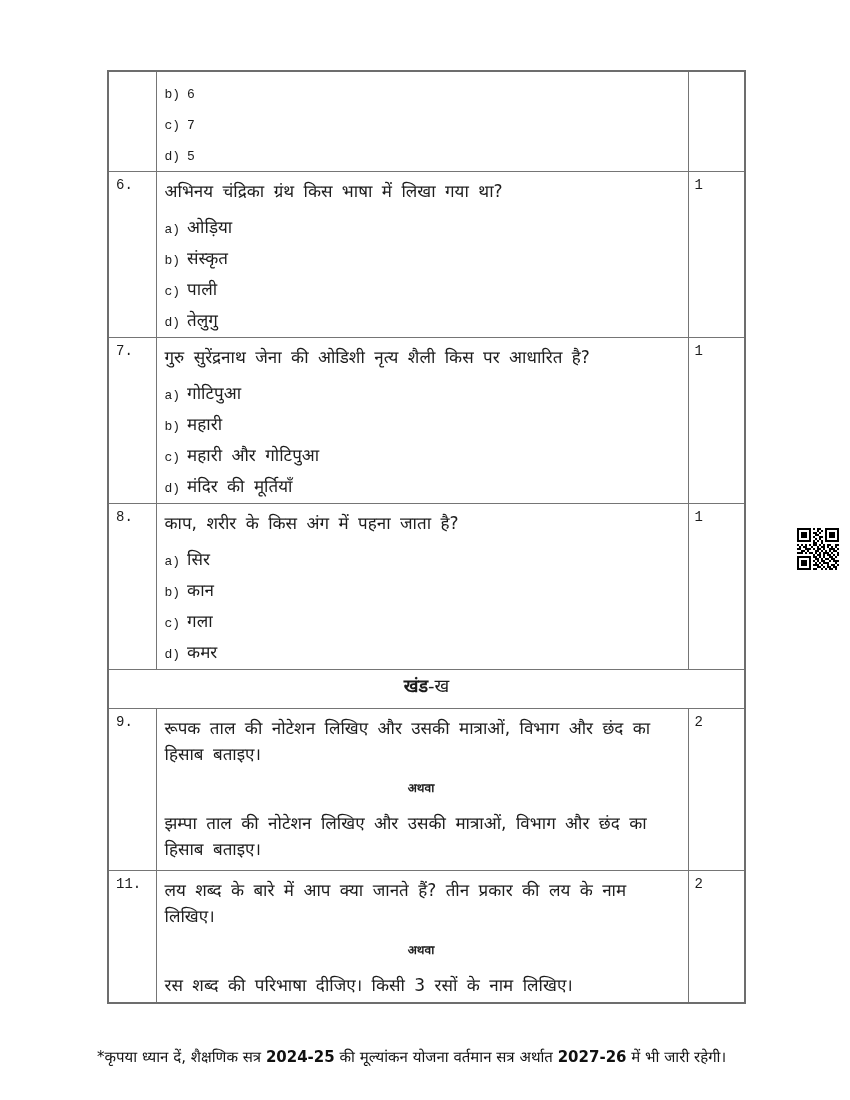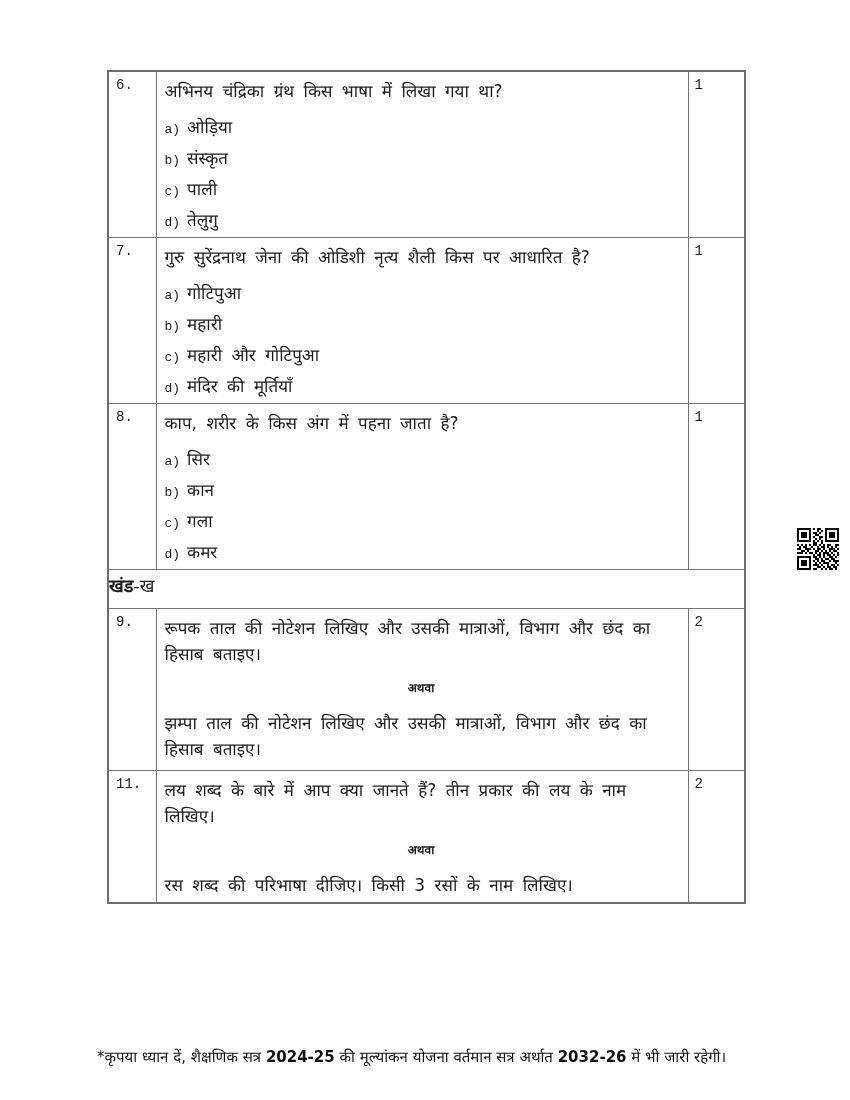--- a/index.html
+++ b/index.html
@@ -51,21 +51,21 @@
   }
   .or-label {
     text-align: center;
     font-weight: bold;
     font-size: 12px;
     margin: 9px 0 10px 0;
     line-height: 24px;
   }
   .alt-question { line-height: 26px; }
   td.section-cell {
-    text-align: left;
+    text-align: center;
     font-size: 18px;
     padding: 4px 0 0 0;
     line-height: 24px;
   }
   .section-bold { font-weight: bold; }
   
   tr.h77  td { height: 69px; }
   tr.h151 td { height: 143px; }
   tr.h149 td { height: 141px; }
   tr.h146 td { height: 138px; }
@@ -94,20 +94,29 @@
 <body>
 
 <table class="exam-table">
   <colgroup>
     <col style="width:48px">
       <col style="width:532px">
       <col style="width:57px">
   </colgroup>
 
   <tbody>
+      <tr class="h77">
+    <td class="num"></td>
+    <td class="content">
+      <div class="opt" style="margin-top:5px"><span class="opt-letter">b)</span><span class="opt-letter">6</span></div>
+      <div class="opt"><span class="opt-letter">c)</span><span class="opt-letter">7</span></div>
+      <div class="opt"><span class="opt-letter">d)</span><span class="opt-letter">5</span></div>
+    </td>
+    <td class="marks"></td>
+  </tr>
 
   <tr class="h151">
     <td class="num">6.</td>
     <td class="content">
       <div class="q-question first-gap">अभिनय चंद्रिका ग्रंथ किस भाषा में लिखा गया था?</div>
       <div class="opt"><span class="opt-letter">a)</span><span>ओड़िया</span></div>
       <div class="opt"><span class="opt-letter">b)</span><span>संस्कृत</span></div>
       <div class="opt"><span class="opt-letter">c)</span><span>पाली</span></div>
       <div class="opt"><span class="opt-letter">d)</span><span>तेलुगु</span></div>
     </td>
@@ -397,13 +406,13 @@
       <rect x="12" y="40" width="2" height="2"></rect>
       <rect x="16" y="40" width="2" height="2"></rect>
       <rect x="18" y="40" width="2" height="2"></rect>
       <rect x="24" y="40" width="2" height="2"></rect>
       <rect x="28" y="40" width="2" height="2"></rect>
       <rect x="32" y="40" width="2" height="2"></rect>
       <rect x="34" y="40" width="2" height="2"></rect>
       <rect x="38" y="40" width="2" height="2"></rect>
     </svg></div>
 
-<div class="footer-note"><span>*कृपया ध्यान दें, शैक्षणिक सत्र </span><b>2024-25</b><span> की मूल्यांकन योजना वर्तमान सत्र अर्थात </span><b>2032-26</b><span> में भी जारी रहेगी।</span></div>
+<div class="footer-note"><span>*कृपया ध्यान दें, शैक्षणिक सत्र </span><b>2024-25</b><span> की मूल्यांकन योजना वर्तमान सत्र अर्थात </span><b>2027-26</b><span> में भी जारी रहेगी।</span></div>
 
 </body></html>

